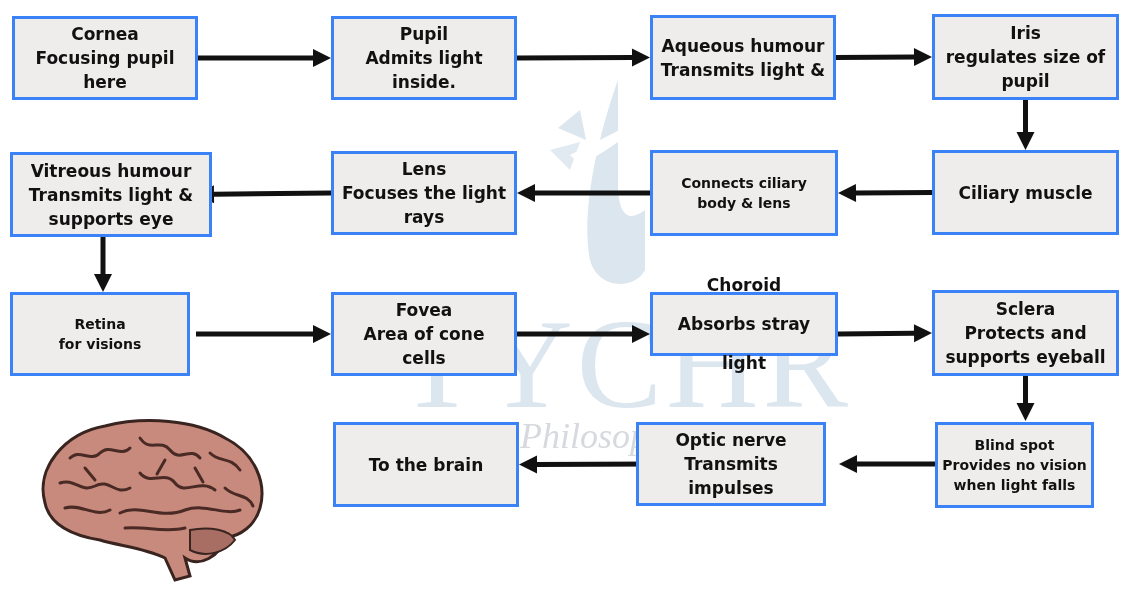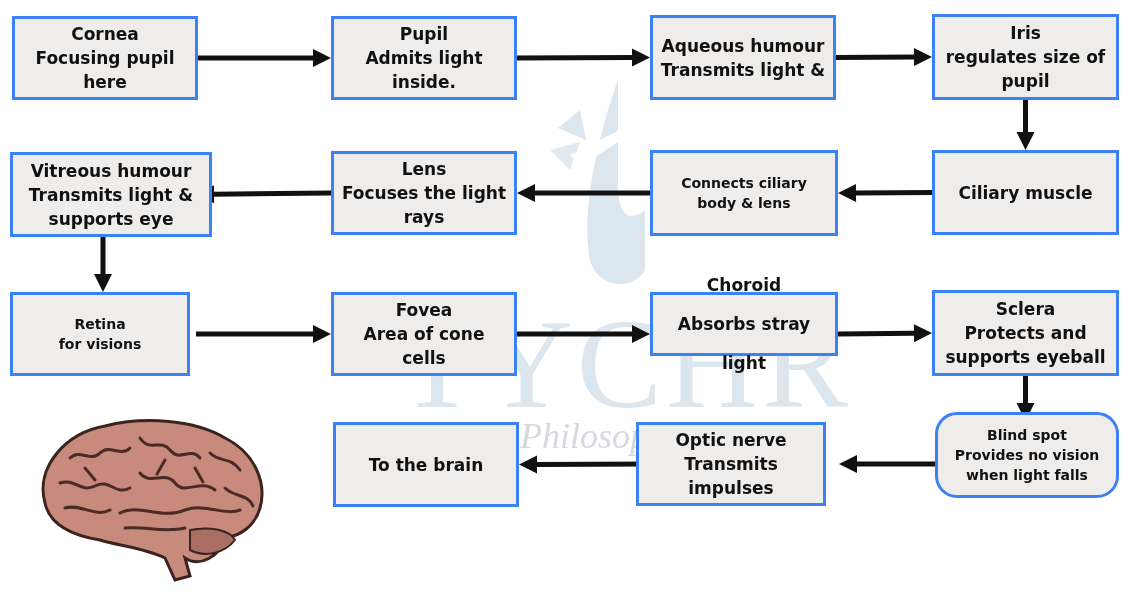--- a/index.html
+++ b/index.html
@@ -112,21 +112,21 @@
     <div class="box" style="left: 650px; top: 292px; width: 188px; height: 64px; gap: 15px;">
       <span>Choroid</span>
       <span>Absorbs stray</span>
       <span>light</span>
     </div>
     <div class="box" style="left: 932px; top: 290px; width: 187px; height: 86px;">
       <span>Sclera</span>
       <span>Protects and</span>
       <span>supports eyeball</span>
     </div>
-    <div class="box small" style="left: 935px; top: 412px; width: 184px; height: 86px; border-radius: 22px;">
+    <div class="box small" style="left: 935px; top: 422px; width: 159px; height: 86px;">
       <span>Blind spot</span>
       <span>Provides no vision</span>
       <span>when light falls</span>
     </div>
     <div class="box" style="left: 636px; top: 422px; width: 190px; height: 84px;">
       <span>Optic nerve</span>
       <span>Transmits</span>
       <span>impulses</span>
     </div>
     <div class="box" style="left: 333px; top: 422px; width: 186px; height: 85px;">

